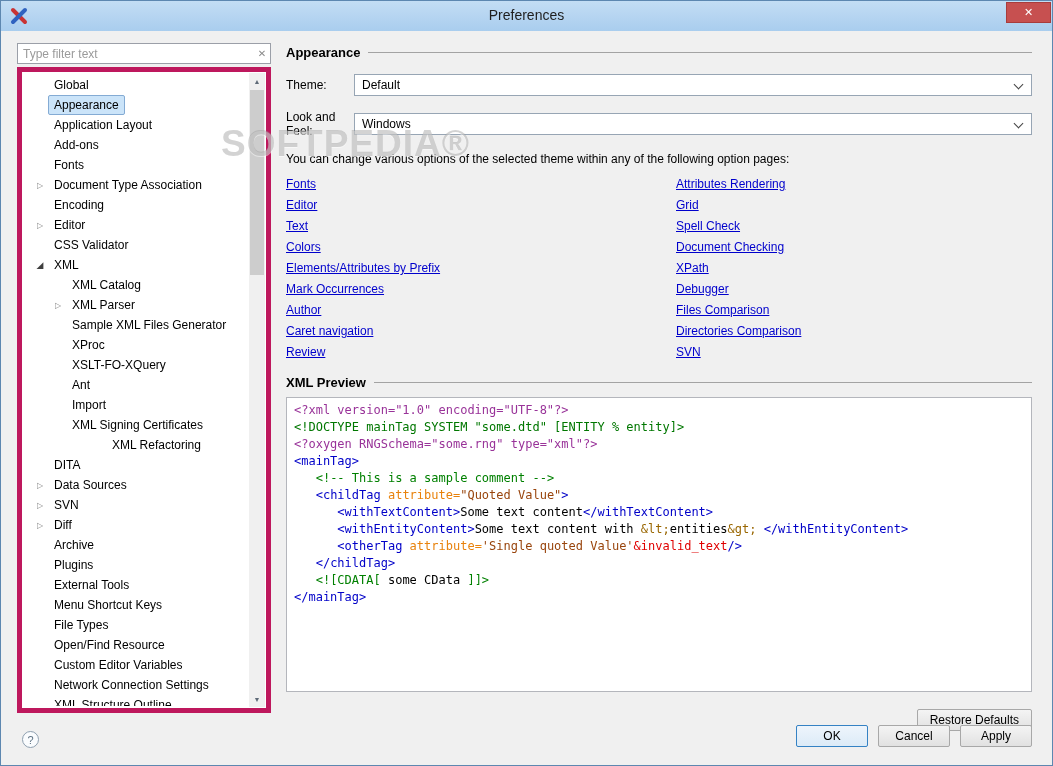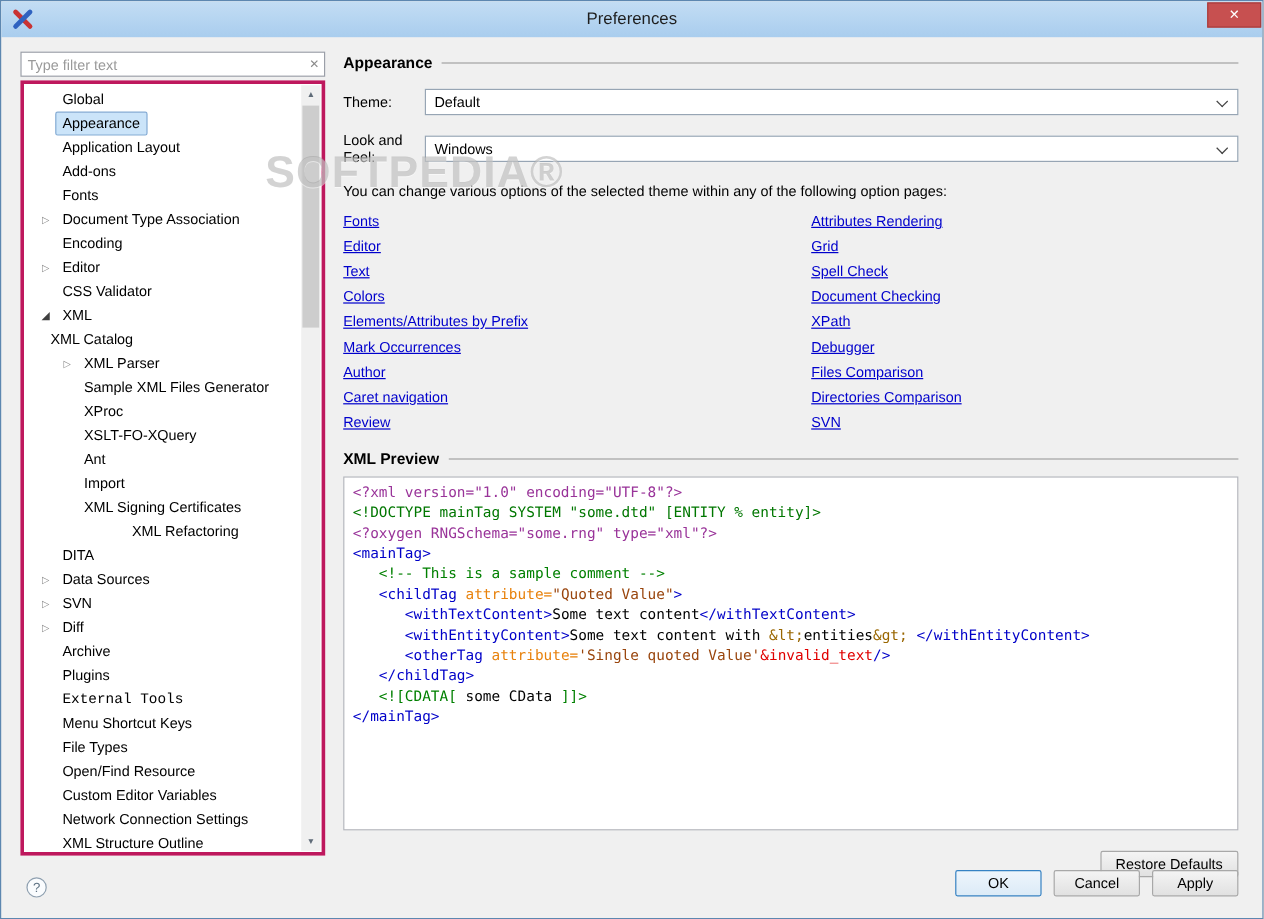--- a/index.html
+++ b/index.html
@@ -23,21 +23,21 @@
   
   .filter-wrap { position:absolute; left:16px; top:42px; width:254px; height:21px;
                  background:#fff; border:1px solid #9b9fa8; display:flex; align-items:center; }
   .filter-input { flex:1; border:none; outline:none; font-size:12px; color:#333;
                   padding:0 5px; background:transparent;
                   font-family:"Liberation Sans", sans-serif; }
   .filter-input::placeholder { color:#9a9a9a; }
   .filter-clear { width:16px; color:#8a8a8a; font-size:10px; text-align:center; cursor:pointer; }
 
   .tree-panel { position:absolute; left:16px; top:66px; width:254px; height:646px;
-                background:#fff; border:3px solid #be185d; }
+                background:#fff; border:5px solid #be185d; }
   .tree-items { position:absolute; top:3px; left:0; right:18px; bottom:2px; overflow:hidden; }
   .tree-row { height:20px; display:flex; align-items:center; font-size:12px;
               color:#000; white-space:nowrap; cursor:default; }
   .tree-arrow { flex:0 0 16px; text-align:center; font-size:8px; color:#8a8a8a; }
   .tree-arrow.expanded { color:#3f3f3f; font-size:9px; }
   .tree-label { padding:2px 5px; border:1px solid transparent; border-radius:2px; }
   .tree-label.sel { background:#cbe4f9; border-color:#84abd4; }
 
   .scrollbar { position:absolute; top:1px; right:1px; bottom:1px; width:16px; background:#f0f0f0; }
   .sb-arrow { position:absolute; left:0; right:0; height:16px; font-size:7px; color:#5f6b78;
@@ -164,21 +164,21 @@
           <span class="tree-label">Editor</span>
         </div>
         <div class="tree-row" style="padding-left: 10px;">
           <span class="tree-arrow none"></span>
           <span class="tree-label">CSS Validator</span>
         </div>
         <div class="tree-row" style="padding-left: 10px;">
           <span class="tree-arrow expanded">◢</span>
           <span class="tree-label">XML</span>
         </div>
-        <div class="tree-row" style="">
+        <div class="tree-row" style="padding-left: 28px;">
           <span class="tree-arrow none"></span>
           <span class="tree-label">XML Catalog</span>
         </div>
         <div class="tree-row" style="padding-left: 28px;">
           <span class="tree-arrow collapsed">▷</span>
           <span class="tree-label">XML Parser</span>
         </div>
         <div class="tree-row" style="padding-left: 28px;">
           <span class="tree-arrow none"></span>
           <span class="tree-label">Sample XML Files Generator</span>
@@ -224,21 +224,21 @@
           <span class="tree-label">Diff</span>
         </div>
         <div class="tree-row" style="padding-left: 10px;">
           <span class="tree-arrow none"></span>
           <span class="tree-label">Archive</span>
         </div>
         <div class="tree-row" style="padding-left: 10px;">
           <span class="tree-arrow none"></span>
           <span class="tree-label">Plugins</span>
         </div>
-        <div class="tree-row" style="padding-left: 10px; font-family: Liberation Mono, monospace;">
+        <div class="tree-row" style="padding-left: 10px;">
           <span class="tree-arrow none"></span>
           <span class="tree-label">External Tools</span>
         </div>
         <div class="tree-row" style="padding-left: 10px;">
           <span class="tree-arrow none"></span>
           <span class="tree-label">Menu Shortcut Keys</span>
         </div>
         <div class="tree-row" style="padding-left: 10px;">
           <span class="tree-arrow none"></span>
           <span class="tree-label">File Types</span>

